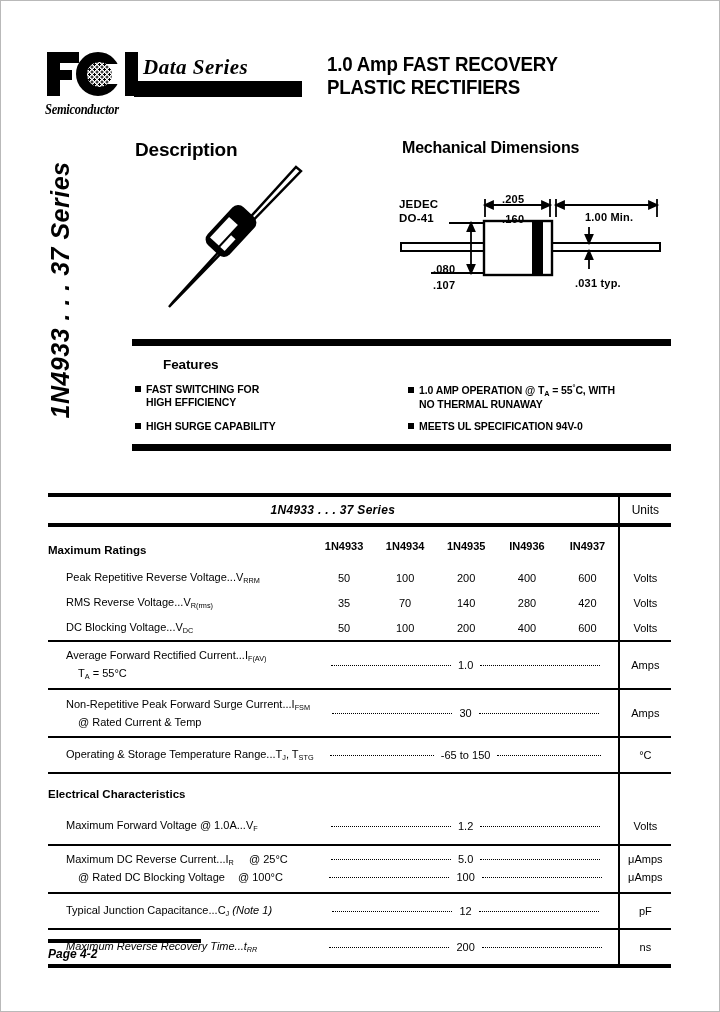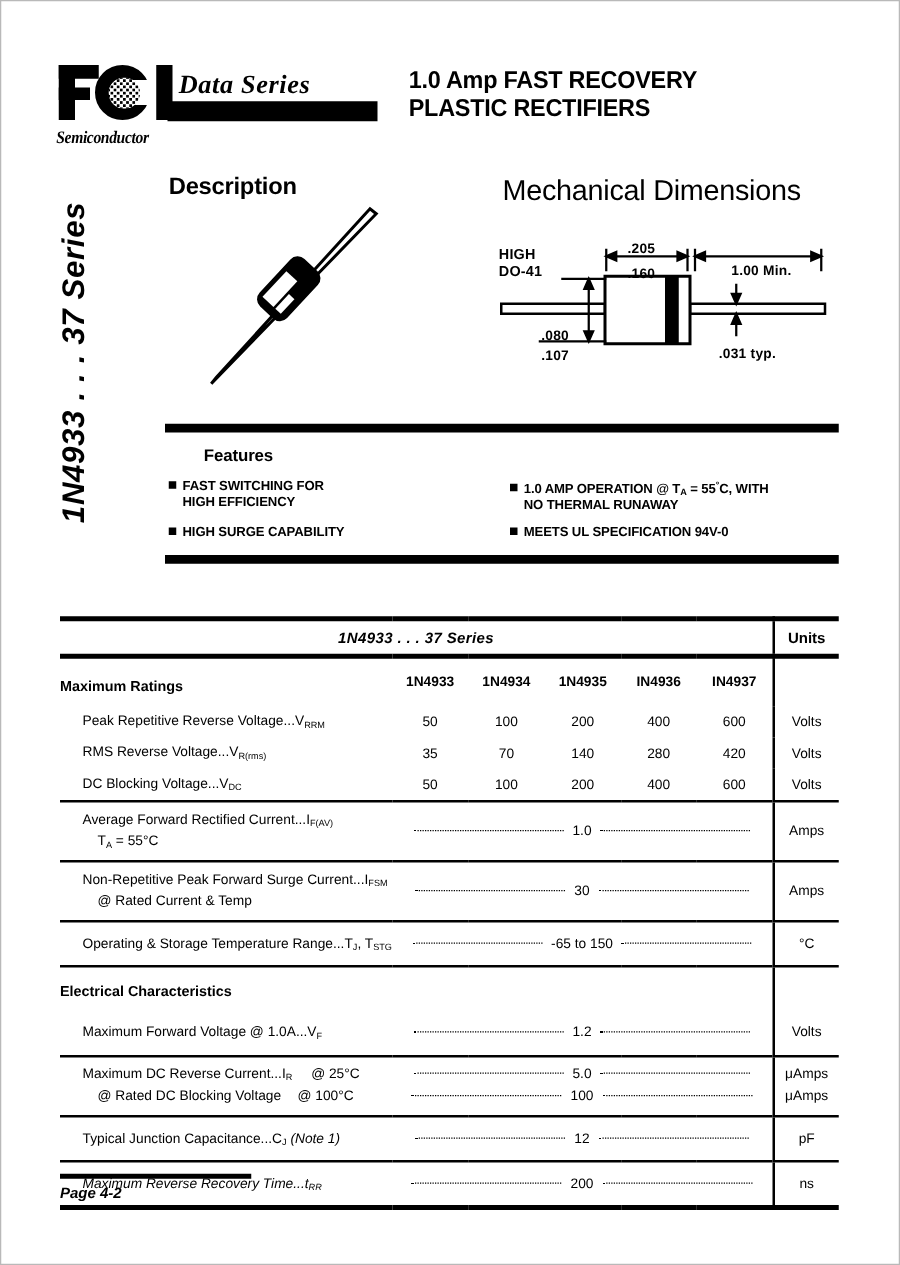--- a/index.html
+++ b/index.html
@@ -51,21 +51,21 @@
   
   .side-series{
     position:absolute;left:-66px;top:278px;width:250px;
     font-size:25px;font-weight:bold;font-style:italic;letter-spacing:.5px;
     transform:rotate(-90deg);transform-origin:center center;
     text-align:center;white-space:nowrap;
   }
 
   
   .h-description{position:absolute;left:134px;top:138px;font-size:19px;font-weight:bold;letter-spacing:-.2px;}
-  .h-mech{position:absolute;left:401px;top:138px;font-size:23px;font-weight:normal;letter-spacing:-.2px;}
+  .h-mech{position:absolute;left:401px;top:138px;font-size:16px;font-weight:bold;letter-spacing:-.2px;}
 
   
   .diode-art{position:absolute;left:152px;top:158px;width:190px;height:160px;}
 
   
   .mech{position:absolute;left:388px;top:190px;width:285px;height:110px;}
   .mech .jedec{position:absolute;left:10px;top:6px;font-size:11.5px;font-weight:bold;line-height:1.22;letter-spacing:.2px;}
   .mech .lbl{position:absolute;font-size:11px;font-weight:bold;letter-spacing:.2px;}
 
   
@@ -89,21 +89,21 @@
   .thick-top{border-top:4px solid #000;}
   .thick-bot{border-bottom:4px solid #000;}
   .med-bot{border-bottom:2.5px solid #000;}
   .vline{border-left:2.5px solid #000;}
 
   .c-param{width:248px;padding-left:8px;}
   .c-num{width:66px;text-align:center;}
   .c-units{width:55px;text-align:center;padding-left:6px;}
 
   .series-head{text-align:center;font-weight:bold;font-style:italic;font-size:12px;letter-spacing:.3px;}
-  .units-head{font-weight:bold;font-size:12px;}
+  .units-head{font-weight:normal;font-size:12px;}
   .grp{font-weight:bold;font-size:11.5px;}
   .colhead{font-weight:bold;font-size:11px;text-align:center;}
   .pname{font-size:11px;white-space:nowrap;}
   .pname .ind2{display:inline-block;padding-left:18px;}
   sub{font-size:7.3px;vertical-align:-2px;}
   sup{font-size:7.3px;vertical-align:4px;}
 
   .spanval{position:relative;text-align:center;font-size:11px;}
   .dots{display:inline-block;vertical-align:3px;border-bottom:1.6px dotted #000;height:1px;}
   .dots.l{width:120px;margin-right:7px;}
@@ -154,21 +154,21 @@
           <rect x="-25" y="-14" width="50" height="28" rx="7" fill="#000" stroke="#000" stroke-width="2"></rect>
           <rect x="-19" y="-11" width="28" height="12" fill="#fff" stroke="none"></rect>
           <rect x="-19" y="3" width="16" height="6" fill="#fff" stroke="none"></rect>
         </g>
       </g>
     </svg>
   </div>
 
   <div class="mech">
     <div class="jedec">
-      <div>HIGH</div>
+      <div>JEDEC</div>
       <div>DO-41</div>
     </div>
 
     <svg width="285" height="110" viewBox="0 0 285 110">
       <g stroke="#000" fill="none" stroke-width="2">
 
         <rect x="12" y="52" width="83" height="8" fill="#fff"></rect>
         <rect x="163" y="52" width="108" height="8" fill="#fff"></rect>
 
         <rect x="95" y="30" width="68" height="54" fill="#fff" stroke="#000" stroke-width="2.4"></rect>

